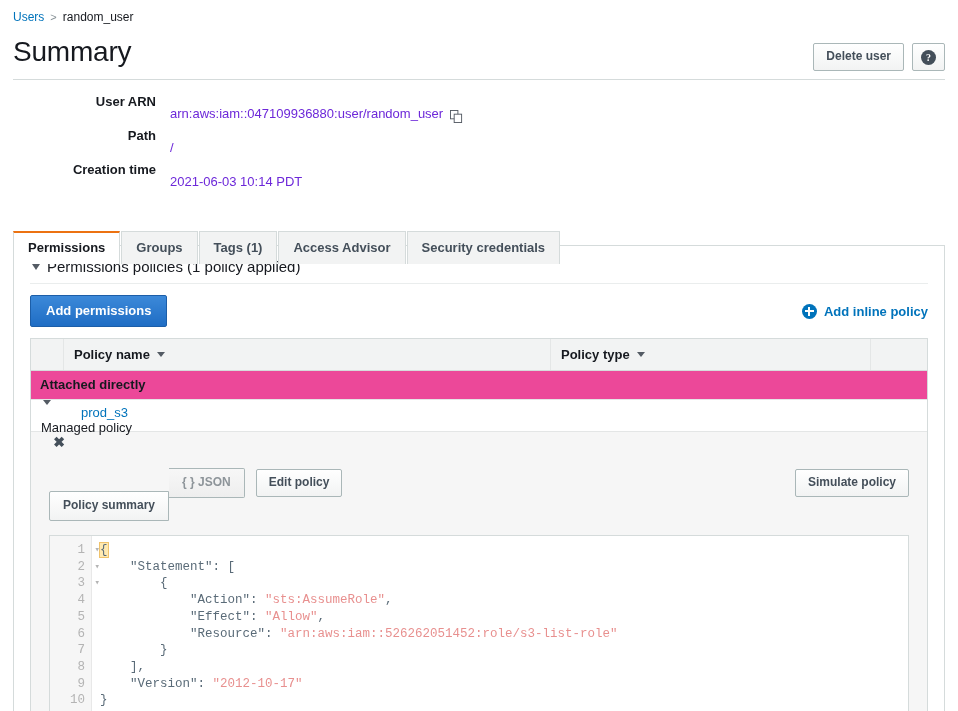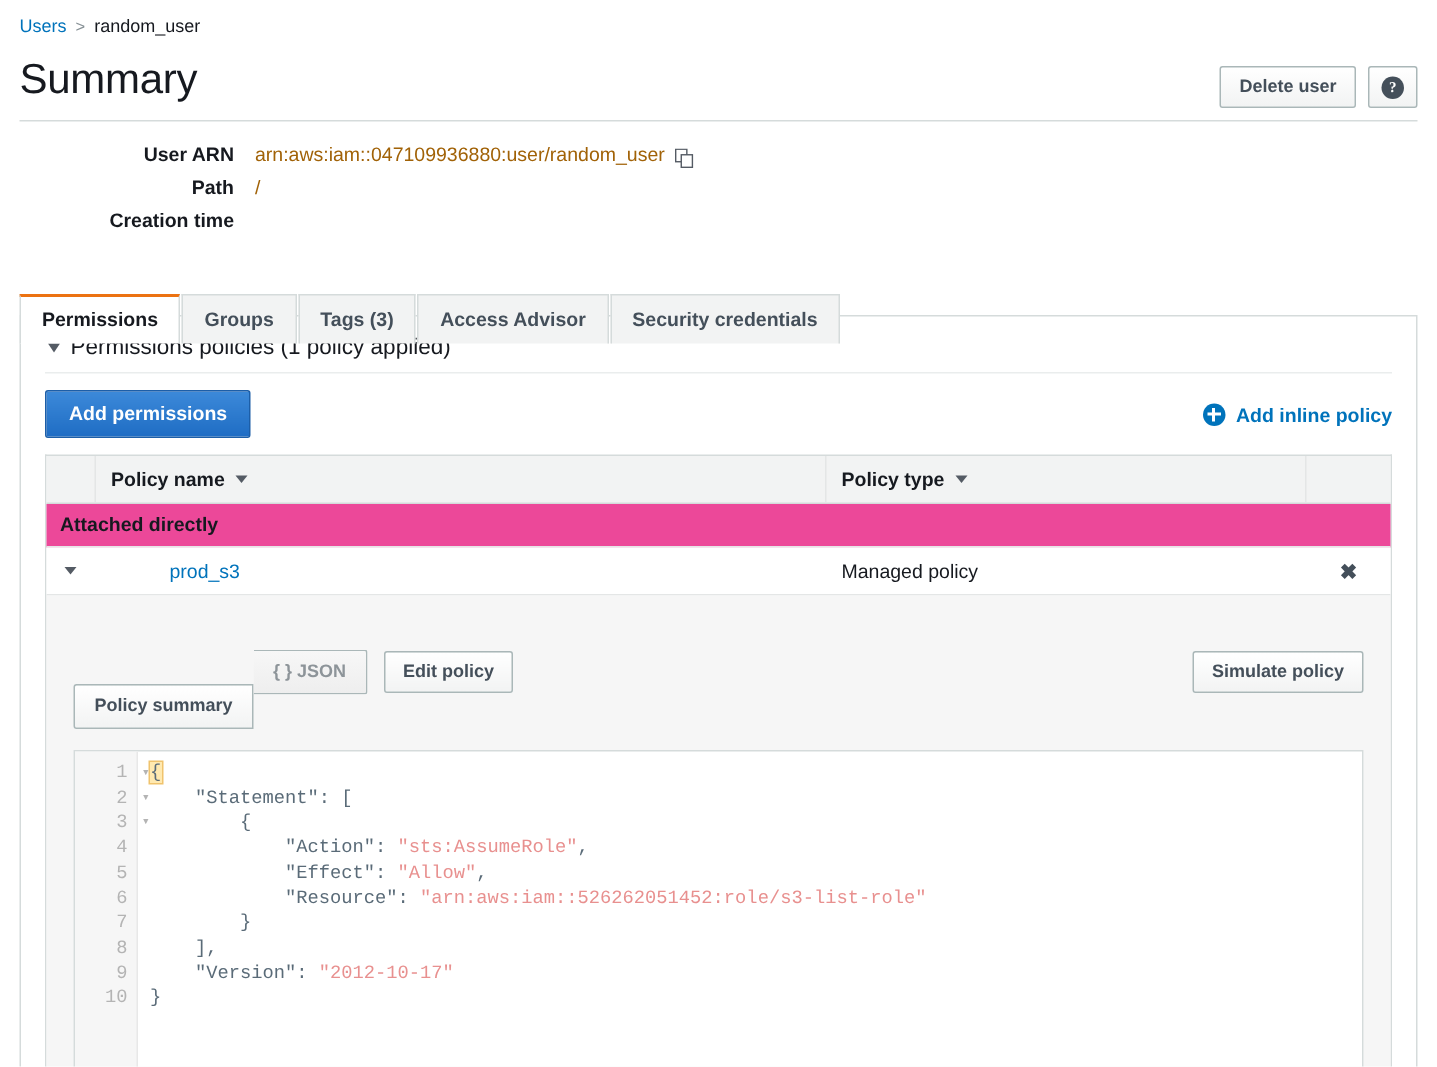--- a/index.html
+++ b/index.html
@@ -107,24 +107,25 @@
   }
   .detail-label {
     width: 170px;
     text-align: right;
     font-weight: bold;
     color: #16191f;
     padding-right: 14px;
     box-sizing: border-box;
   }
   .detail-value {
-    color: #a16207;
+    color: #6d28d9;
     display: flex;
     align-items: center;
     gap: 7px;
+    margin-top: 12px;
   }
   .copy-icon {
     display: inline-block;
     width: 13px;
     height: 13px;
     position: relative;
     cursor: pointer;
     flex: none;
   }
 
@@ -280,24 +281,25 @@
   .group-row {
     background: #ec4899;
     border-bottom: 1px solid #e4e6e6;
     font-size: 13px;
     font-weight: bold;
     color: #16191f;
     padding: 6px 0 7px 9px;
   }
   .policy-row {
     display: flex;
-    align-items: center;
+    align-items: flex-start;
     height: 31px;
     border-bottom: 1px solid #e4e6e6;
     background: #ffffff;
+    flex-direction: column;
   }
   .policy-row .col-caret,
   .policy-row .col-name,
   .policy-row .col-type,
   .policy-row .col-x {
     border: none;
     height: auto;
   }
   .policy-row .col-caret { display: flex; align-items: center; justify-content: center; cursor: pointer; }
   .policy-row .col-name { padding-left: 50px; }
@@ -437,29 +439,32 @@
 
   <div class="detail-row">
     <div class="detail-label">Path</div>
     <div class="detail-value">
       <span>/</span>
     </div>
   </div>
 
   <div class="detail-row">
     <div class="detail-label">Creation time</div>
+    <div class="detail-value">
+      <span>2021-06-03 10:14 PDT</span>
+    </div>
   </div>
 
 </div>
 
 <div class="tabs-wrap">
   <div class="tabs">
     <div class="tab active">Permissions</div>
     <div class="tab">Groups</div>
-    <div class="tab">Tags (3)</div>
+    <div class="tab">Tags (1)</div>
     <div class="tab">Access Advisor</div>
     <div class="tab">Security credentials</div>
   </div>
 </div>
 
 <div class="panel">
 
   <div class="section-head">
     <span class="caret"></span>
     <span>Permissions policies (1 policy applied)</span>

